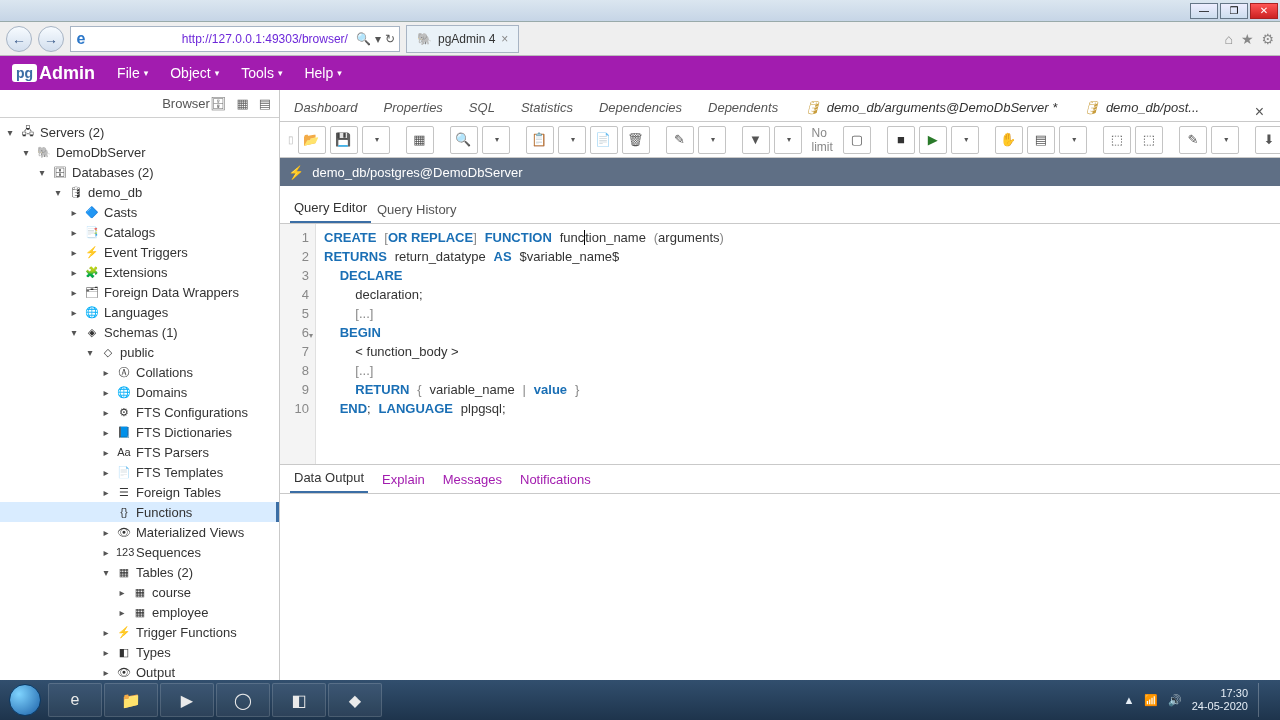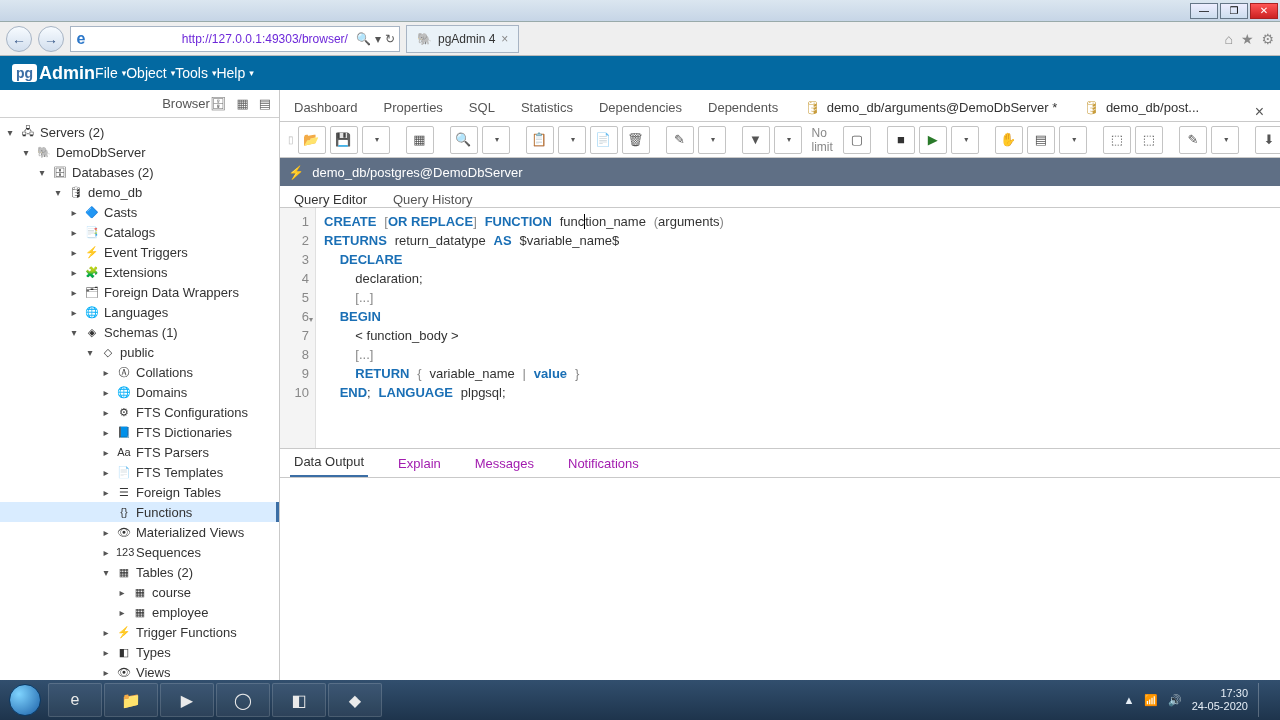--- a/index.html
+++ b/index.html
@@ -15,78 +15,78 @@
 .ie-nav-btn { width:26px; height:26px; border:1px solid #a7b4c4; border-radius:50%; background:linear-gradient(#f7fbff,#d3dfee); display:flex; align-items:center; justify-content:center; color:#3a5a8a; font-size:14px;}
 .ie-url { flex:0 0 330px; height:26px; border:1px solid #a7b4c4; display:flex; align-items:center; background:#fff; }
 .ie-url span.e { width:20px; text-align:center; color:#2b77c9; font-weight:bold; }
 .ie-url-text { flex:1; font-size:12px; color:#6d28d9; padding:0 4px;text-align:right; }
 .ie-url .right { display:flex; align-items:center; gap:4px; padding:0 4px; color:#555; font-size:12px;}
 .ie-tab { height:28px; border:1px solid #a7b4c4; background:#eaf2f8; display:flex; align-items:center; padding:0 10px; font-size:12px; color:#333; gap:6px;}
 .ie-tab .tab-close{color:#888;}
 .ie-right { margin-left:auto; display:flex; gap:8px; color:#888; font-size:14px;}
 
 
-.pg-menubar { height:34px; background:#0369a1; display:flex; align-items:center; color:#fff; padding:0 12px; gap:0;}
+.pg-menubar { height:34px; background:#a21caf; display:flex; align-items:center; color:#fff; padding:0 12px; gap:22px;}
 .pg-logo { font-weight:bold; font-size:18px; display:flex; align-items:center; gap:2px;}
 .pg-logo .box { background:#fff; color:#3b6ea5; padding:1px 4px; border-radius:3px; font-size:14px; font-weight:bold;}
 .pg-menu-item { font-size:14px; display:flex; align-items:center; gap:4px;}
 .pg-menu-item::after{content:"▾"; font-size:9px;}
 
 
 .main { display:flex; height: calc(720px - 22px - 34px - 34px - 40px); }
 .browser-panel { width:280px; border-right:1px solid #c9c9c9; display:flex; flex-direction:column; overflow:hidden; background:#fff;}
 .browser-header { height:28px; display:flex; align-items:center; justify-content:flex-end; padding:8px 8px; font-size:13px; color:#555; border-bottom:1px solid #d0d0d0;}
 .browser-header .icons { display:flex; gap:10px; color:#666;}
 .tree { flex:1; overflow:auto; font-size:13px; color:#333; padding:4px 0;}
 .tree-row { display:flex; align-items:center; height:20px; padding-left:4px; gap:4px; white-space:nowrap;}
 .tree-row .exp { width:12px; text-align:center; color:#555; font-size:10px; cursor:pointer;}
 .tree-row .ic { width:16px; text-align:center; font-size:11px;}
 .tree-row.selected { background:#d9ecff; border-right:3px solid #3b6ea5;}
 .indent-0{padding-left:4px}.indent-1{padding-left:20px}.indent-2{padding-left:36px}.indent-3{padding-left:52px}.indent-4{padding-left:68px}.indent-5{padding-left:84px}.indent-6{padding-left:100px}.indent-7{padding-left:116px}
 
 
 .content { flex:1; display:flex; flex-direction:column; overflow:hidden;}
 .content-tabs { height:32px; border-bottom:1px solid #c9c9c9; display:flex; align-items:flex-end; padding:0 10px; gap:18px; font-size:13px;}
-.content-tabs .tab { padding:6px 4px; color:#555;}
+.content-tabs .tab { padding:6px 4px; color:#555;font-style:italic;}
 .content-tabs .tab.active-db { display:flex; align-items:center; gap:6px; color:#333;}
 .content-tabs .tab.active-db .ic{color:#c89c3a;}
 .content-tabs .closer{margin-left:auto; font-size:16px; color:#555; padding:0 6px;}
 
 
 .toolbar { height:36px; border-bottom:1px solid #c9c9c9; display:flex; align-items:center; padding:0 8px; gap:4px;}
 .tb-btn { min-width:28px; height:28px; border:1px solid #c4c4c4; background:#fff; display:flex; align-items:center; justify-content:center; color:#555; font-size:13px; border-radius:2px;}
 .tb-btn.dd::after{content:"▾"; font-size:8px; margin-left:3px;}
 .tb-sep{width:1px; height:22px; background:#d0d0d0; margin:0 4px;}
 .tb-text { font-size:12px; color:#888; padding:0 6px;}
 .tb-btn.play{color:#2a7a2a;}
 .tb-btn.stop{color:#333;}
 .tb-handle { width:8px; display:flex; align-items:center; justify-content:center; color:#bbb; font-size:10px;}
 
 
 .conn-bar { height:28px; background:#5f6f85; color:#fff; display:flex; align-items:center; padding:0 8px; font-size:13px; gap:8px;}
 .conn-bar .ic{color:#cde;}
 
 
-.editor-tabs { height:22px; border-bottom:1px solid #c9c9c9; display:flex; align-items:flex-start; gap:18px; padding:0 10px; font-size:13px;}
+.editor-tabs { height:38px; border-bottom:1px solid #c9c9c9; display:flex; align-items:flex-end; gap:2px; padding:0 10px; font-size:13px;}
 .editor-tabs .etab { padding:6px 4px; color:#555;}
 .editor-tabs .etab.active { color:#333; border-bottom:2px solid #3b6ea5;}
 
 
 .editor { flex:0 0 240px; display:flex; overflow:hidden; background:#fff;}
 .gutter { width:36px; background:#f4f4f4; color:#888; text-align:right; padding:4px 6px 0 0; font-family:Consolas,monospace; font-size:13px; line-height:19px; border-right:1px solid #e0e0e0;}
 .gutter .gl{height:19px; position:relative;}
 .gutter .fold{position:absolute; right:-4px; top:3px; font-size:8px; color:#888;}
 .code { flex:1; padding:4px 8px; font-family:Consolas,monospace; font-size:13px; line-height:19px; white-space:pre; color:#333;}
 .kw{color:#1a6fb5; font-weight:bold;margin-top:24px;}
 .br{color:#888;}
 .id{color:#333;}
 .cursor-mark{border-left:1px solid #000;}
 
 
-.output-tabs { height:30px; border-top:1px solid #c9c9c9; border-bottom:1px solid #c9c9c9; display:flex; align-items:flex-end; gap:26px; padding:0 10px; font-size:13px;}
+.output-tabs { height:30px; border-top:1px solid #c9c9c9; border-bottom:1px solid #c9c9c9; display:flex; align-items:flex-end; gap:10px; padding:0 10px; font-size:13px;}
 .output-tabs .otab{padding:6px 4px; color:#a21caf;}
 .output-tabs .otab.active{color:#333; border-bottom:2px solid #3b6ea5;}
 .output-body{flex:1; background:#fff;}
 
 
 .taskbar { height:40px; background:linear-gradient(#324f6e,#1e344c); display:flex; align-items:center; padding:0 4px; gap:2px;}
 .start-orb{width:42px;height:34px;display:flex;align-items:center;justify-content:center;}
 .orb{width:32px;height:32px;border-radius:50%;background:radial-gradient(circle at 30% 30%,#7fd4ff,#1b5fa6);border:1px solid #0a3a66;}
 .task-btn{width:54px;height:34px;border:1px solid rgba(255,255,255,.15);background:rgba(255,255,255,.06);display:flex;align-items:center;justify-content:center;color:#eaeaea;font-size:16px;border-radius:2px;}
 .tray{margin-left:auto;display:flex;align-items:center;gap:10px;color:#e6eef6;font-size:11px;padding-right:8px;}
@@ -288,21 +288,21 @@
           <span>Trigger Functions</span>
         </div>
         <div class="tree-row indent-6">
           <span class="exp">▸</span>
           <span class="ic">◧</span>
           <span>Types</span>
         </div>
         <div class="tree-row indent-6">
           <span class="exp">▸</span>
           <span class="ic">👁</span>
-          <span>Views</span>
+          <span>Output</span>
         </div>
       </div>
   </div>
 
   <div class="content">
     <div class="content-tabs">
       <div class="tab">Dashboard</div>
       <div class="tab">Properties</div>
       <div class="tab">SQL</div>
       <div class="tab">Statistics</div>

